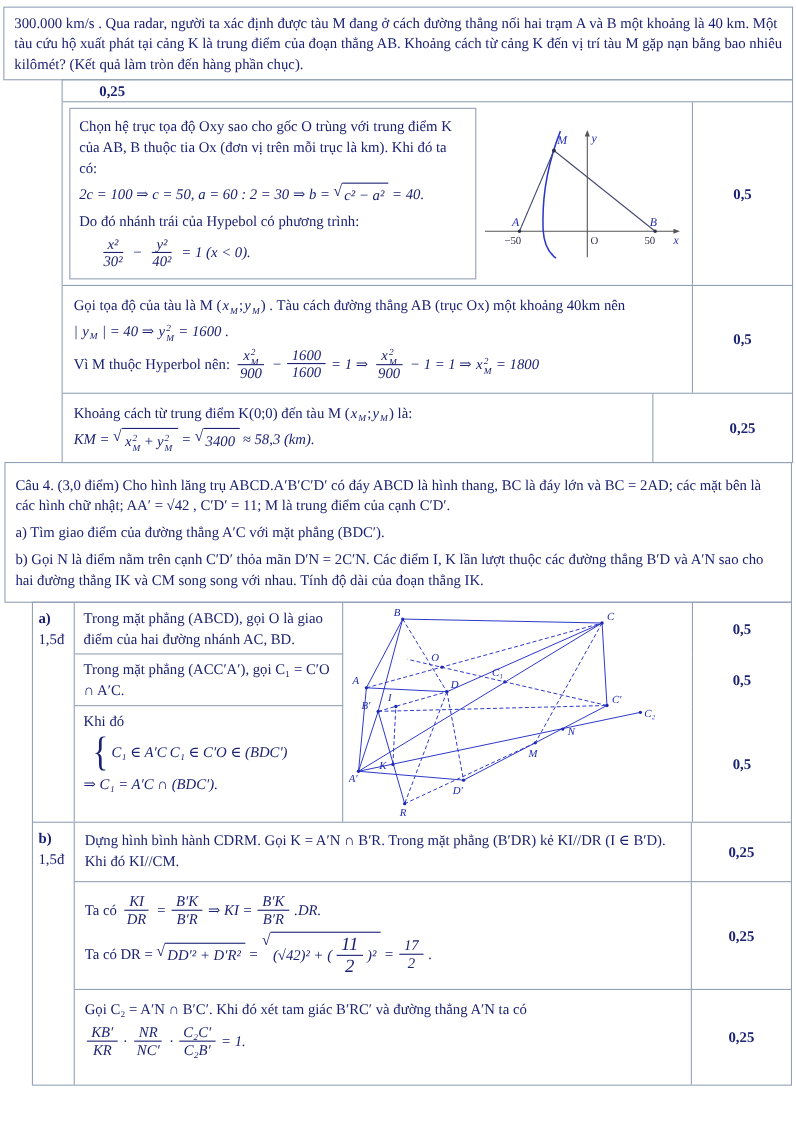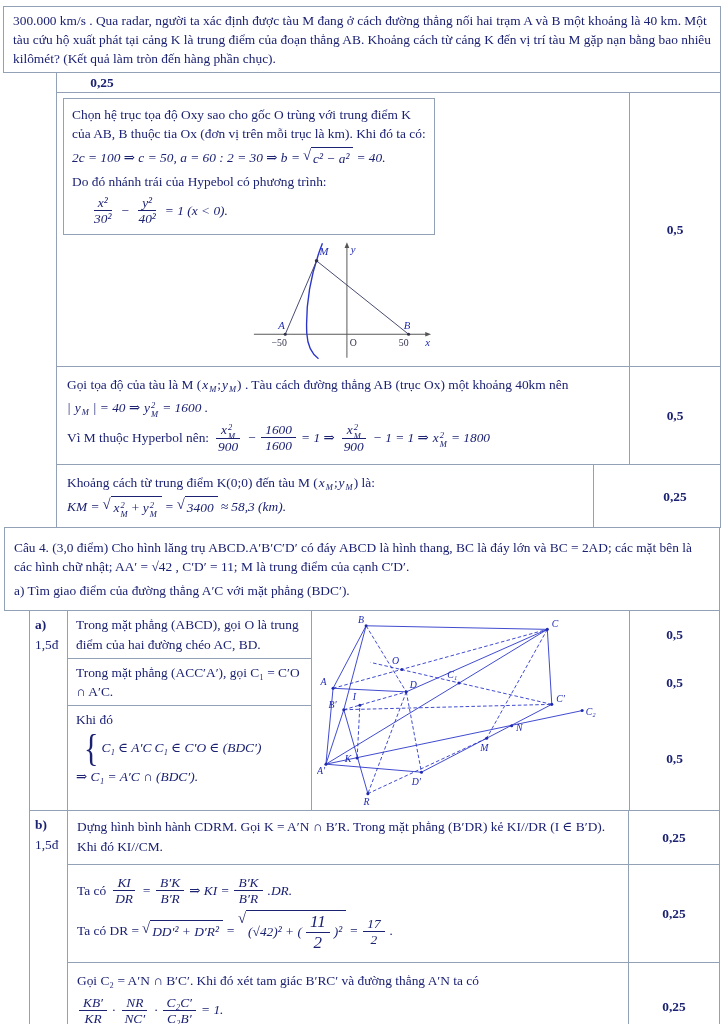--- a/index.html
+++ b/index.html
@@ -15,21 +15,21 @@
   .box{border:1px solid var(--line);}
   .hdr{padding:4px 9px;}
 
   
   .t1{margin-left:53px;margin-top:-1px;border:1px solid var(--line);}
   .t1r{display:flex;border-bottom:1px solid var(--line);}
   .t1r.last{border-bottom:none;gap:36px;}
   .t1c{flex:1;min-width:0;padding:6px 10px;border-right:1px solid var(--line);}
   .score{flex:0 0 90px;display:flex;align-items:center;justify-content:center;font-weight:bold;}
 
-  .r2flex{display:flex;gap:4px;padding:5px 6px;flex-direction:column;}
+  .r2flex{display:flex;gap:4px;padding:5px 6px;}
   .innerbox{border:1px solid var(--line);width:372px;padding:4px 8px;}
   .figwrap{flex:1;display:flex;align-items:center;justify-content:center;}
 
   .para{margin:2px 0;}
   .eq{display:flex;align-items:center;flex-wrap:wrap;gap:3px;font-style:italic;margin:4px 0;}
   .eq .rm{font-style:normal;}
   .disp{margin-left:16px;}
 
   .frac{display:inline-flex;flex-direction:column;align-items:center;line-height:1.12;margin:0 2px;font-style:italic;}
   .fn{border-bottom:1px solid currentColor;padding:0 4px;display:inline-flex;align-items:flex-end;justify-content:center;}
@@ -274,30 +274,31 @@
           <span>≈ 58,3 (km).</span>
         </div>
       </div>
       <div class="score">0,25</div>
     </div>
   </div>
 
   <div class="cau4 box">
     <p><span class="bld">Câu 4.</span><span> (3,0 điểm) Cho hình lăng trụ ABCD.A′B′C′D′ có đáy ABCD là hình thang, BC là đáy lớn và BC = 2AD; các mặt bên là các hình chữ nhật; AA′ = √42 , C′D′ = 11;  M là trung điểm của cạnh C′D′.</span></p>
     <p><span class="bld">a)</span><span> Tìm giao điểm của đường thẳng A′C với mặt phẳng (BDC′).</span></p>
+    <p><span class="bld">b)</span><span> Gọi N là điểm nằm trên cạnh C′D′ thỏa mãn D′N = 2C′N. Các điểm I, K lần lượt thuộc các đường thẳng B′D và A′N sao cho hai đường thẳng IK và CM song song với nhau. Tính độ dài của đoạn thẳng IK.</span></p>
   </div>
 
   <div class="t2">
 
     <div class="rowA">
       <div class="lblcell">
         <span>a)</span>
         <span class="pts">1,5đ</span>
       </div>
-      <div class="acell a1">Trong mặt phẳng (ABCD), gọi O là trung điểm của hai đường chéo AC, BD.</div>
+      <div class="acell a1">Trong mặt phẳng (ABCD), gọi O là giao điểm của hai đường nhánh AC, BD.</div>
       <div class="acell a2">Trong mặt phẳng (ACC′A′), gọi C₁ = C′O ∩ A′C.</div>
       <div class="acell a3">
         <div>Khi đó</div>
         <div class="system">
           <span class="brace">{</span>
           <span class="syslines">
             <span>C₁ ∈ A′C</span>
             <span>C₁ ∈ C′O ∈ (BDC′)</span>
           </span>
         </div>

